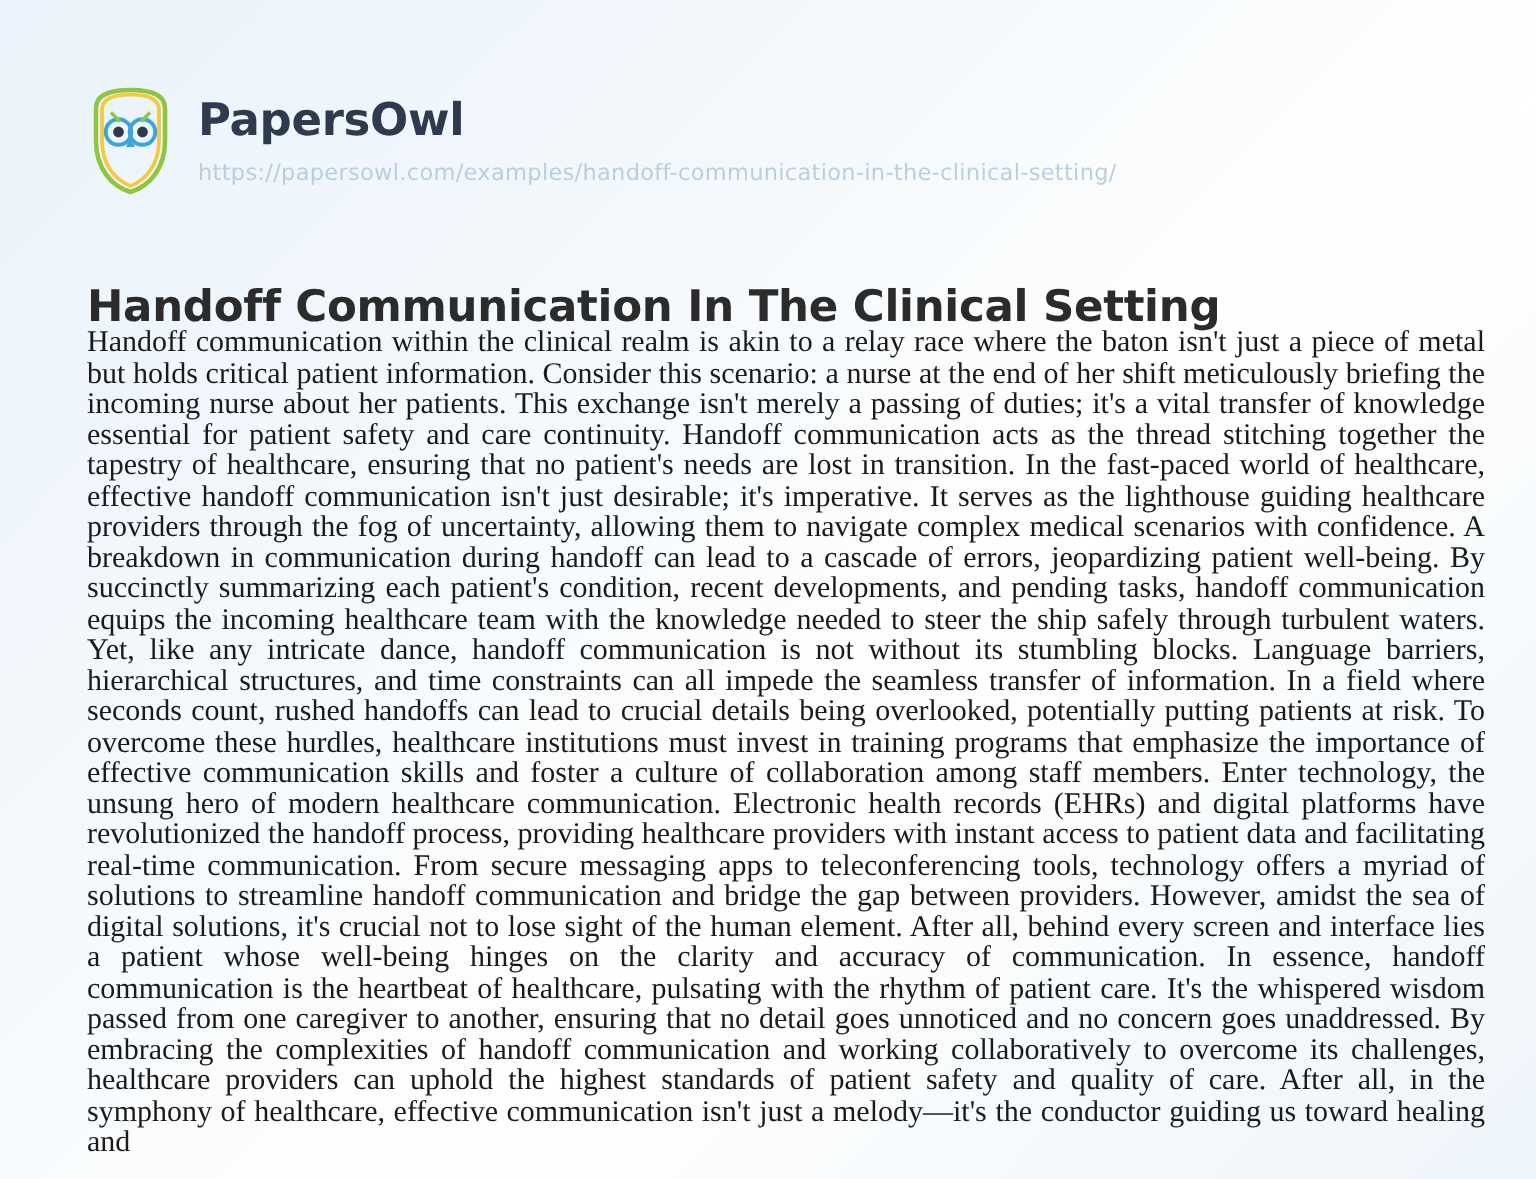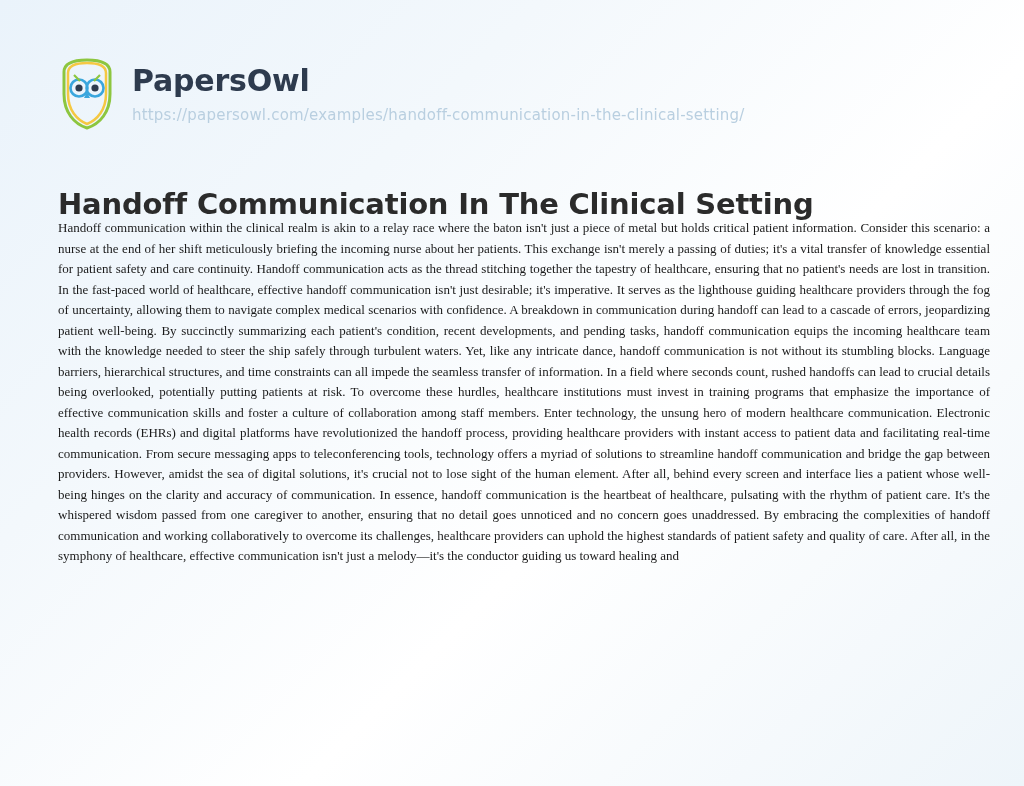--- a/index.html
+++ b/index.html
@@ -63,21 +63,21 @@
     font-weight: bold;
     color: #2b2b2b;
     letter-spacing: -0.2px;
   }
   .article-body {
     position: absolute;
     left: 46px;
     top: 218px;
     width: 932px;
     font-family: "Liberation Serif", "DejaVu Serif", serif;
-    font-size: 13px;
+    font-size: 20px;
     line-height: 20.5px;
     color: #1a1a1a;
     text-align: justify;
     text-justify: inter-word;
   }
 </style>
 </head>
 <body>
 
 <div class="page">

